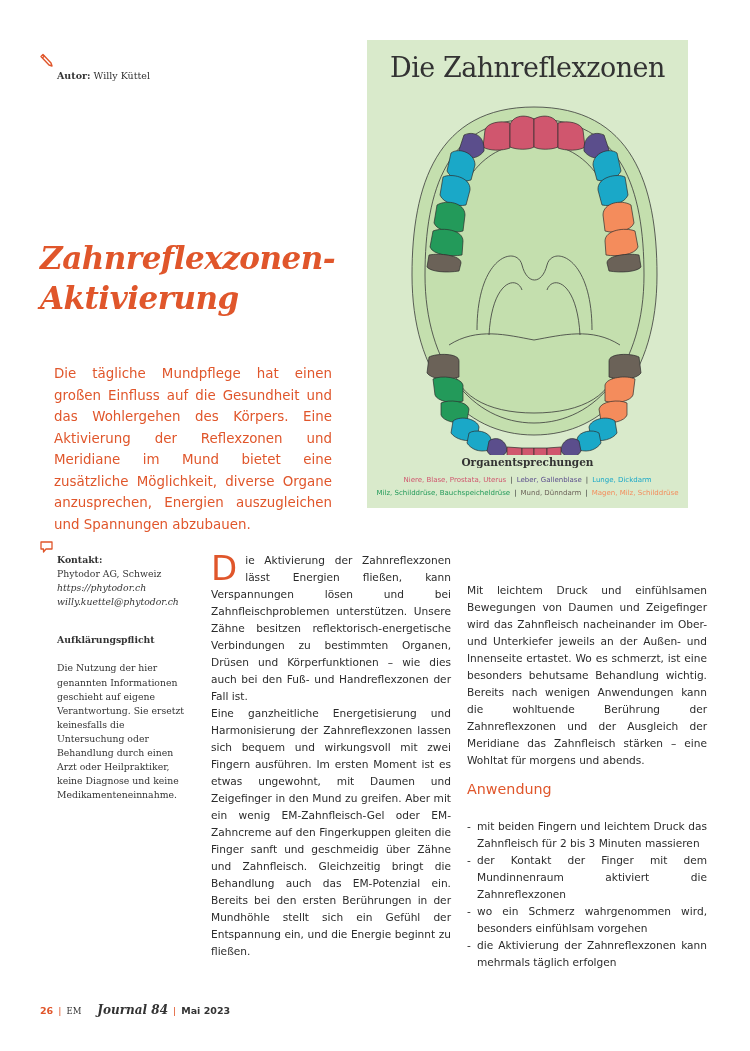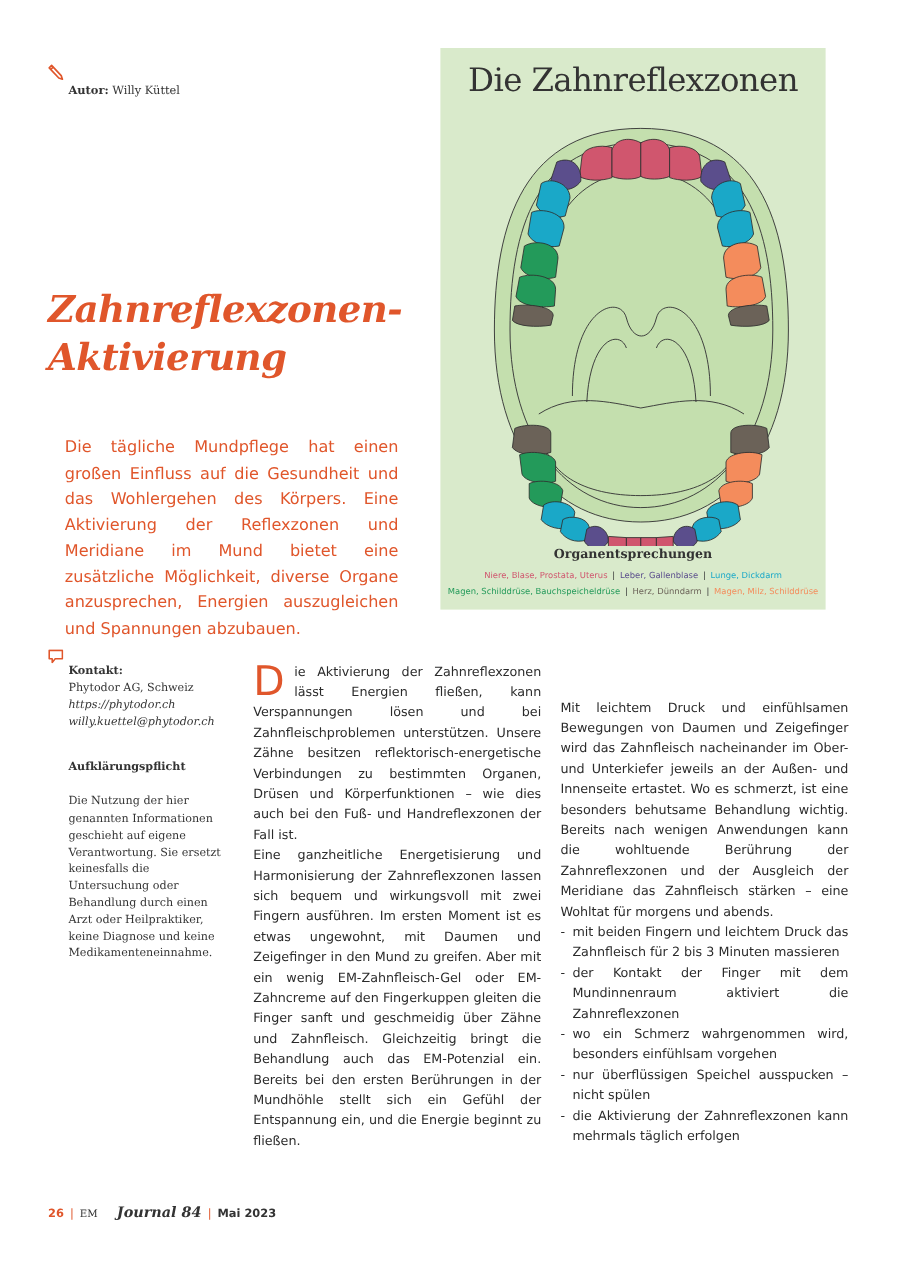--- a/index.html
+++ b/index.html
@@ -130,21 +130,21 @@
       <path class="pk" d="M167 353 L180 353 L180 368 C177 372 170 373 167 370 Z"></path>
       <path class="pk" d="M180 353 L194 352 L194 366 C192 371 184 372 180 368 Z"></path>
     </g>
   </svg>
 
   <div id="legend-title">Organentsprechungen</div>
   <div id="legend-row-1" class="legend-row">
     <span style="color:#d0566e">Niere, Blase, Prostata, Uterus</span><span class="sep">|</span><span style="color:#5b4e8c">Leber, Gallenblase</span><span class="sep">|</span><span style="color:#1aa8c8">Lunge, Dickdarm</span>
   </div>
   <div id="legend-row-2" class="legend-row">
-    <span style="color:#239a5a">Magen, Schilddrüse, Bauchspeicheldrüse</span><span class="sep">|</span><span style="color:#6b6258">Herz, Dünndarm</span><span class="sep">|</span><span style="color:#f48c5c">Magen, Milz, Schilddrüse</span>
+    <span style="color:#239a5a">Milz, Schilddrüse, Bauchspeicheldrüse</span><span class="sep">|</span><span style="color:#6b6258">Mund, Dünndarm</span><span class="sep">|</span><span style="color:#f48c5c">Magen, Milz, Schilddrüse</span>
   </div>
 </div>
 
 <h1 id="headline" class="abs" style="margin:0">
   <span>Zahnreflexzonen-</span><br>
   <span>Aktivierung</span>
 </h1>
 
 <p id="lead" class="abs" style="margin:14px">Die tägliche Mundpflege hat einen großen Einfluss auf die Gesundheit und das Wohlergehen des Körpers. Eine Aktivierung der Reflexzonen und Meridiane im Mund bietet eine zusätzliche Möglichkeit, diverse Organe anzusprechen, Energien auszugleichen und Spannungen abzubauen.</p>
 
@@ -162,24 +162,24 @@
   <div style="width:128px">Die Nutzung der hier genannten Informationen geschieht auf eigene Verantwortung. Sie ersetzt keinesfalls die Untersuchung oder Behandlung durch einen Arzt oder Heilpraktiker, keine Diagnose und keine Medikamenteneinnahme.</div>
 </div>
 
 <div id="col1" class="abs col">
   <p style="margin:0"><span class="dropcap">D</span><span>ie Aktivierung der Zahnreflexzonen lässt Energien fließen, kann Verspannungen lösen und bei Zahnfleischproblemen unterstützen. Unsere Zähne besitzen reflektorisch-energetische Verbindungen zu bestimmten Organen, Drüsen und Körperfunktionen – wie dies auch bei den Fuß- und Handreflexzonen der Fall ist.</span></p>
   <p style="margin:0">Eine ganzheitliche Energetisierung und Harmonisierung der Zahnreflexzonen lassen sich bequem und wirkungsvoll mit zwei Fingern ausführen. Im ersten Moment ist es etwas ungewohnt, mit Daumen und Zeigefinger in den Mund zu greifen. Aber mit ein wenig EM-Zahnfleisch-Gel oder EM-Zahncreme auf den Fingerkuppen gleiten die Finger sanft und geschmeidig über Zähne und Zahnfleisch. Gleichzeitig bringt die Behandlung auch das EM-Potenzial ein. Bereits bei den ersten Berührungen in der Mundhöhle stellt sich ein Gefühl der Entspannung ein, und die Energie beginnt zu fließen.</p>
 </div>
 
 <div id="col2" class="abs col">
   <p style="margin:0">Mit leichtem Druck und einfühlsamen Bewegungen von Daumen und Zeigefinger wird das Zahnfleisch nacheinander im Ober- und Unterkiefer jeweils an der Außen- und Innenseite ertastet. Wo es schmerzt, ist eine besonders behutsame Behandlung wichtig. Bereits nach wenigen Anwendungen kann die wohltuende Berührung der Zahnreflexzonen und der Ausgleich der Meridiane das Zahnfleisch stärken – eine Wohltat für morgens und abends.</p>
+  <h2 class="sub" style="font-weight:normal">Anwendung</h2>
   <ul class="app">
     <li>mit beiden Fingern und leichtem Druck das Zahnfleisch für 2 bis 3 Minuten massieren</li>
     <li>der Kontakt der Finger mit dem Mundinnenraum aktiviert die Zahnreflexzonen</li>
     <li>wo ein Schmerz wahrgenommen wird, besonders einfühlsam vorgehen</li>
-    <li>nur überflüssigen Speichel ausspucken – nicht spülen</li>
     <li>die Aktivierung der Zahnreflexzonen kann mehrmals täglich erfolgen</li>
   </ul>
 </div>
 
 <div id="footer" class="abs">
   <span class="pg">26</span><span class="bar">|</span><span class="em">EM</span><span class="journal">Journal 84</span><span class="bar">|</span><span class="date">Mai 2023</span>
 </div>
 
 </body></html>

